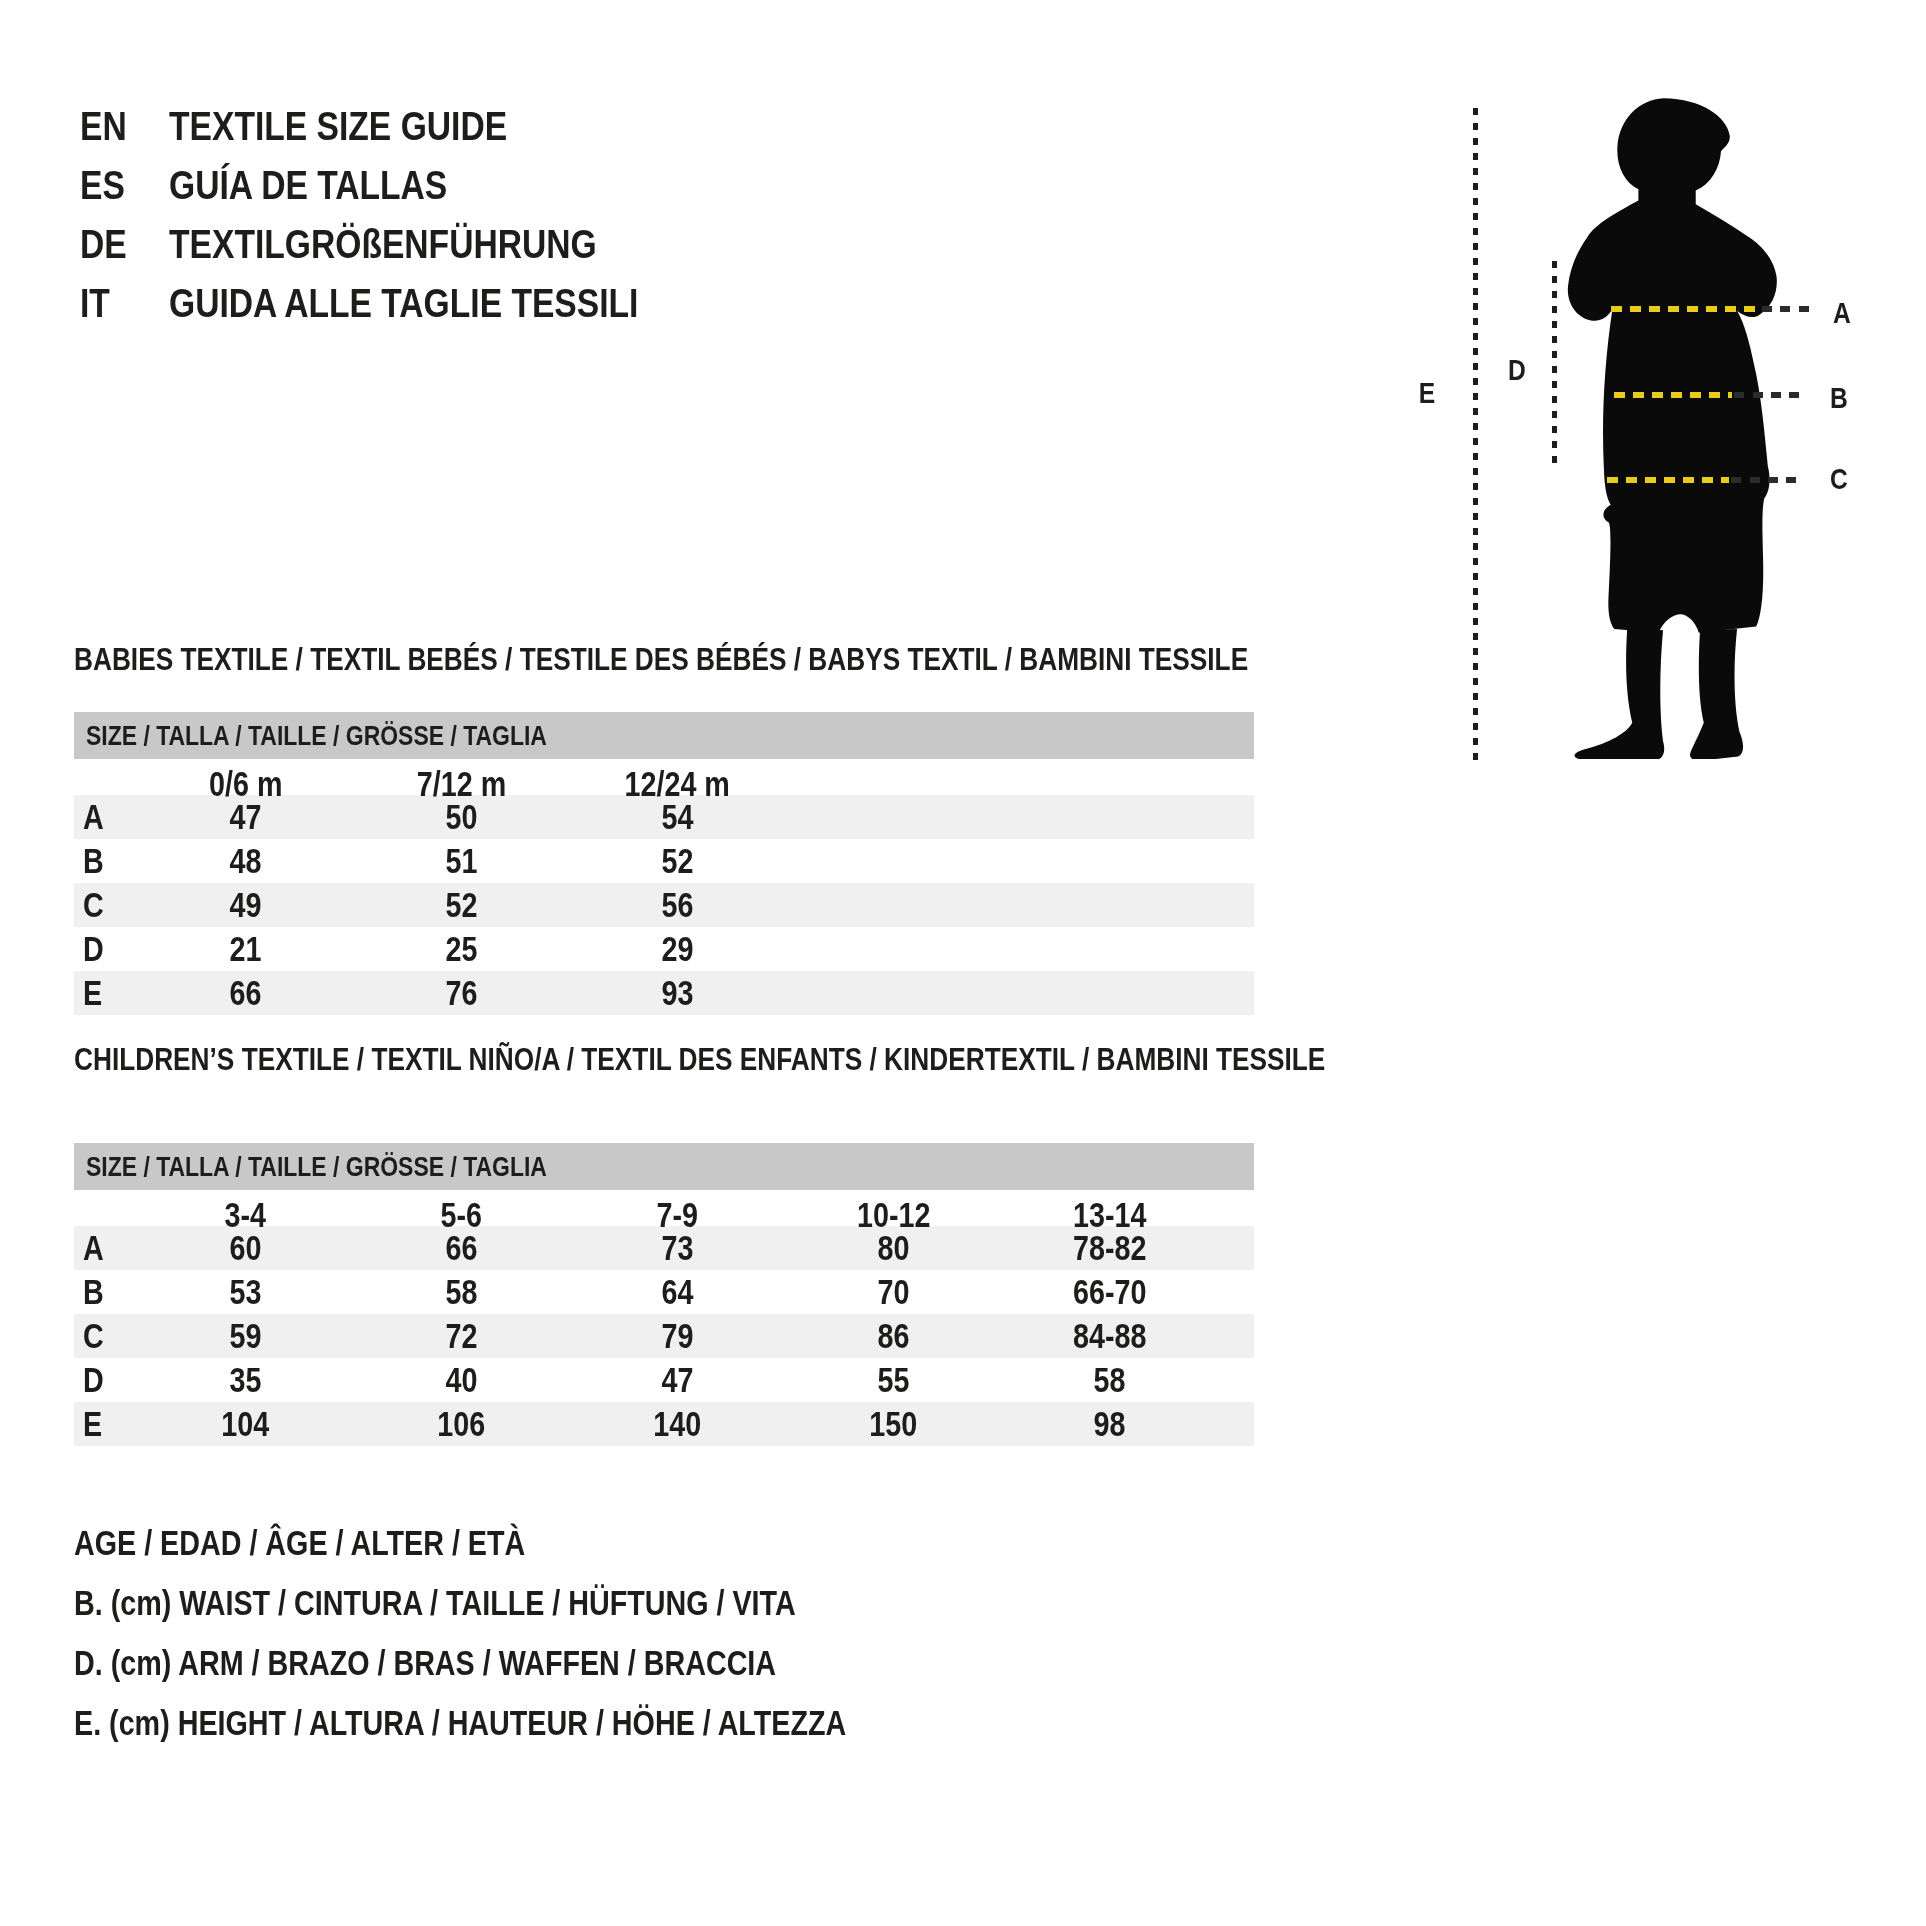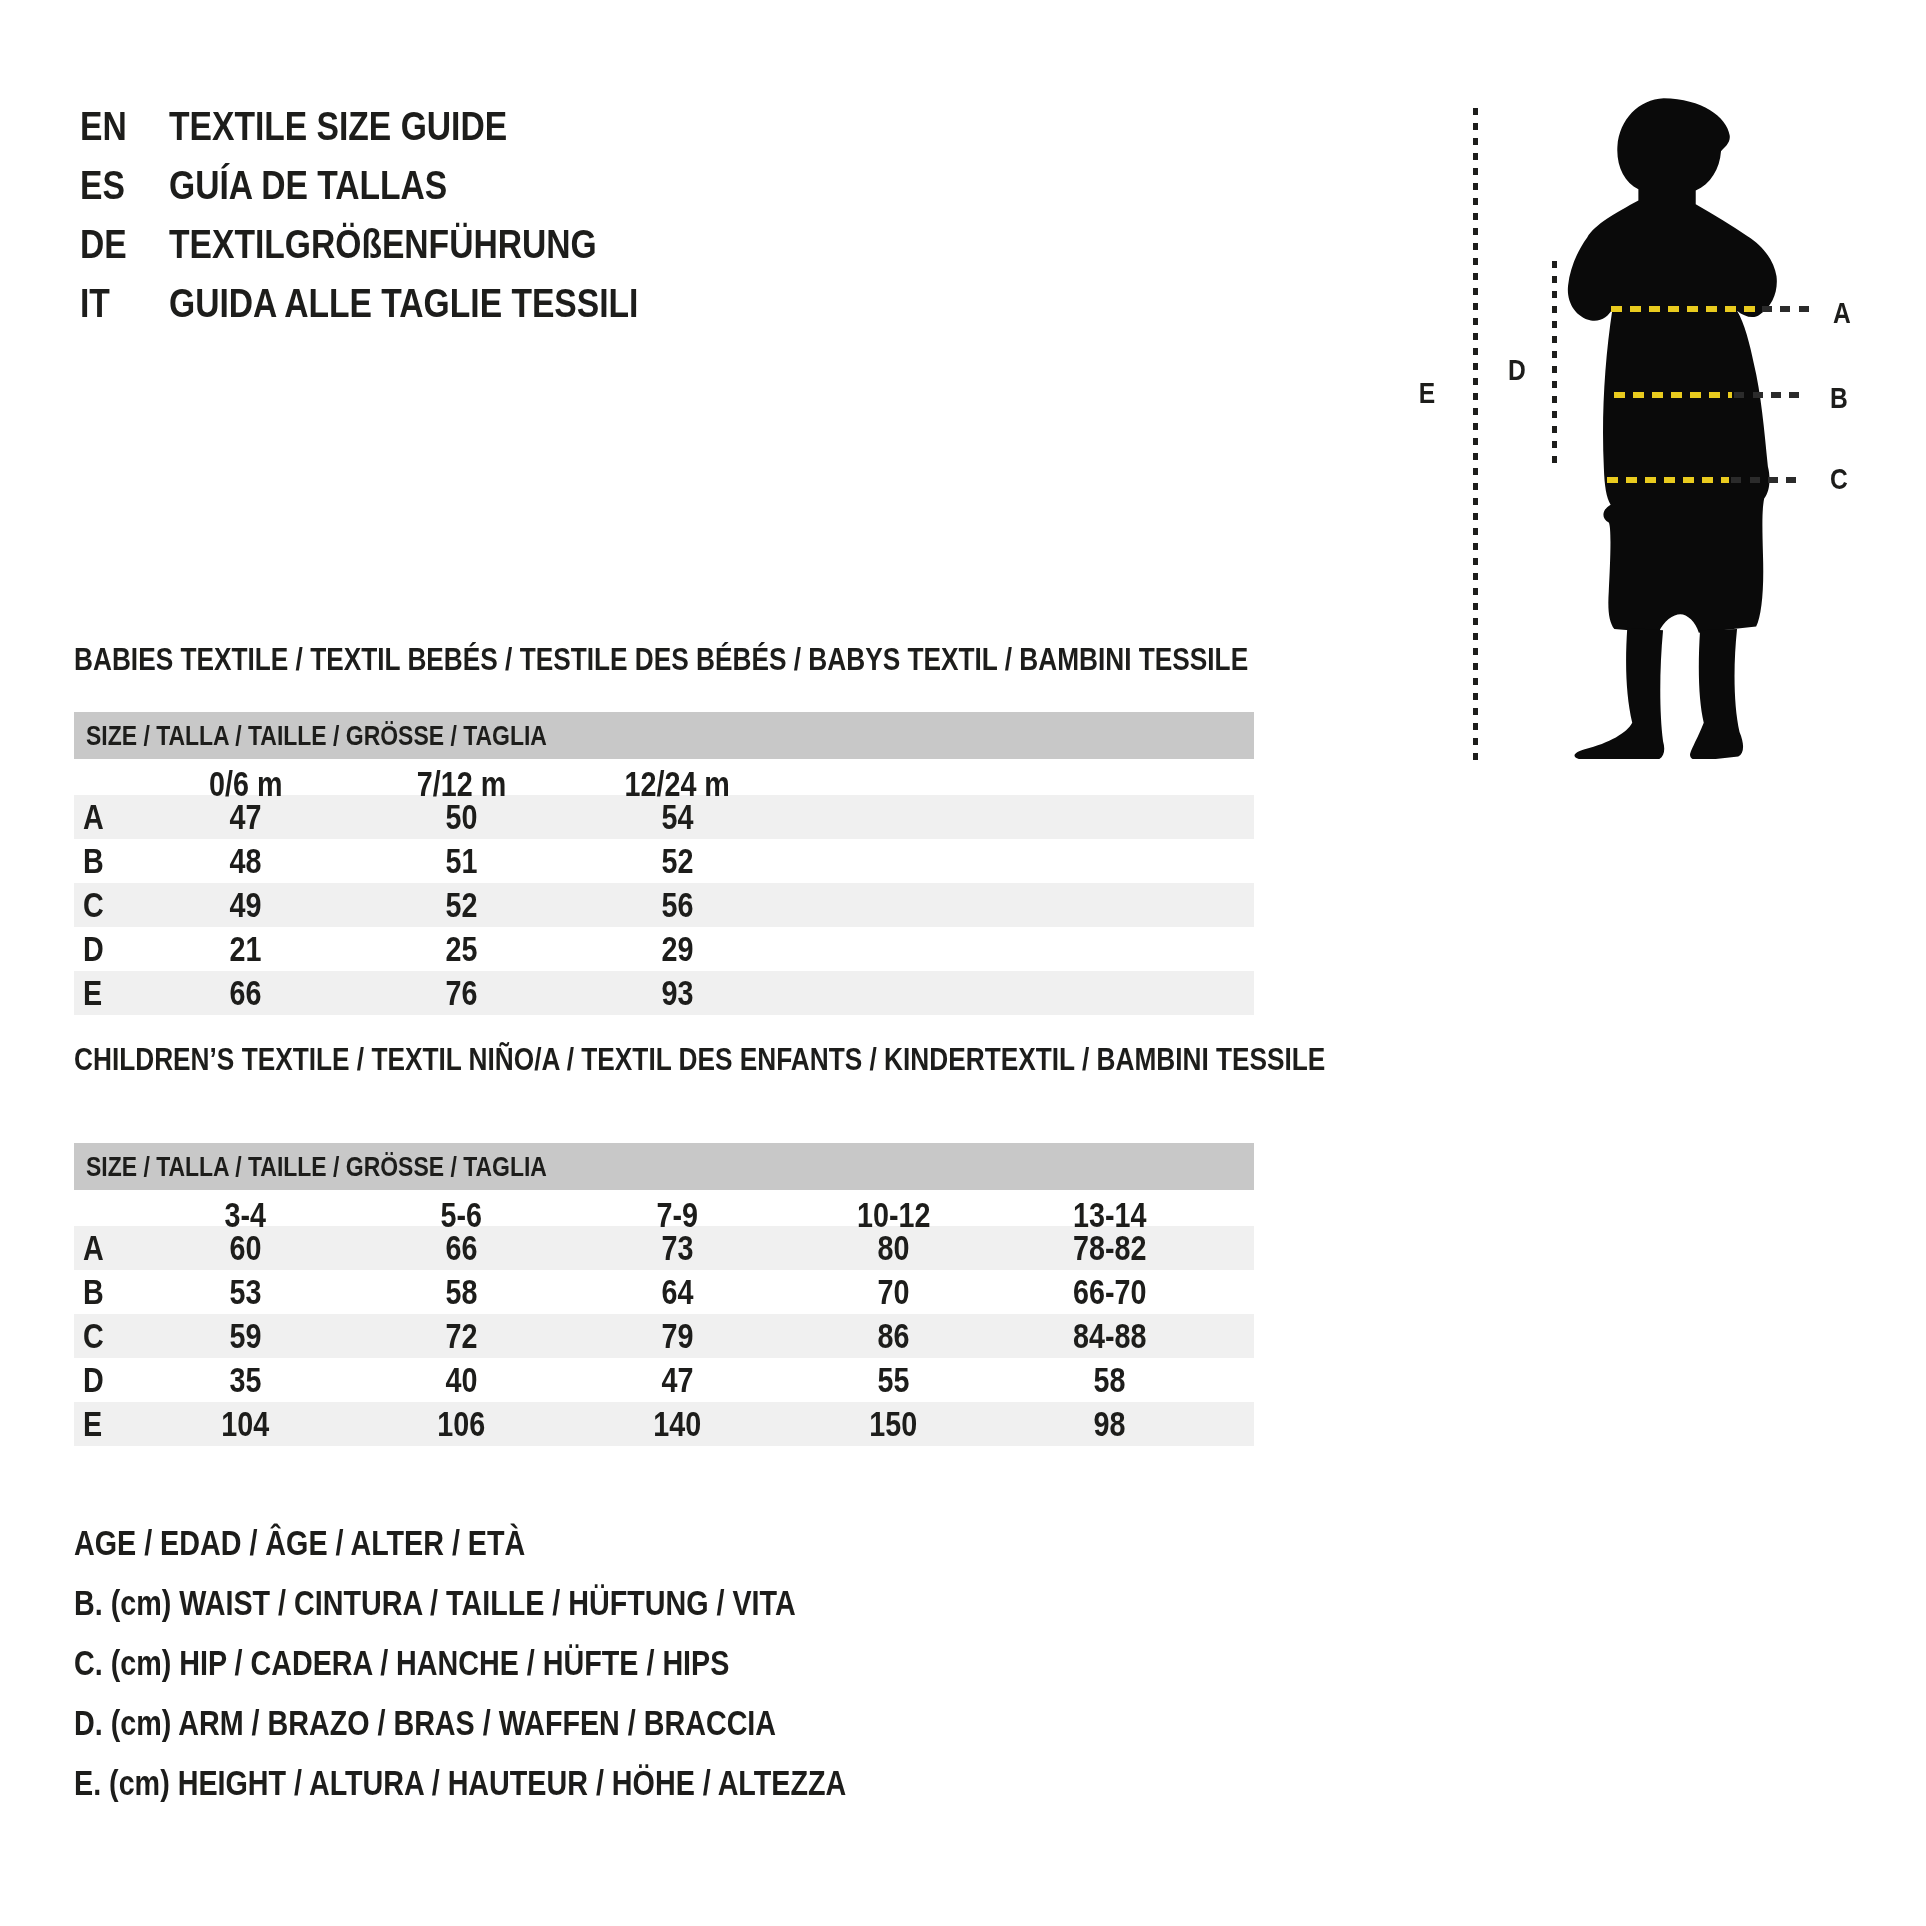--- a/index.html
+++ b/index.html
@@ -212,19 +212,18 @@
       <div class="cd"><span class="cx cxc">140</span></div>
       <div class="cd"><span class="cx cxc">150</span></div>
       <div class="cd"><span class="cx cxc">98</span></div>
       <div class="cf"></div>
     </div>
   </div>
 
   <div class="legend">
     <div class="legend-line"><span class="cx">AGE / EDAD / ÂGE / ALTER / ETÀ</span></div>
     <div class="legend-line"><span class="cx">B. (cm) WAIST / CINTURA / TAILLE / HÜFTUNG / VITA</span></div>
-    <div class="legend-line"><span class="cx">C. (cm) HIP / CADERA / HANCHE / HÜFTE / HIPS</span></div>
     <div class="legend-line"><span class="cx">D. (cm) ARM / BRAZO / BRAS / WAFFEN / BRACCIA</span></div>
     <div class="legend-line"><span class="cx">E. (cm) HEIGHT / ALTURA / HAUTEUR / HÖHE / ALTEZZA</span></div>
   </div>
 
 </div>
 
 
 </body></html>

